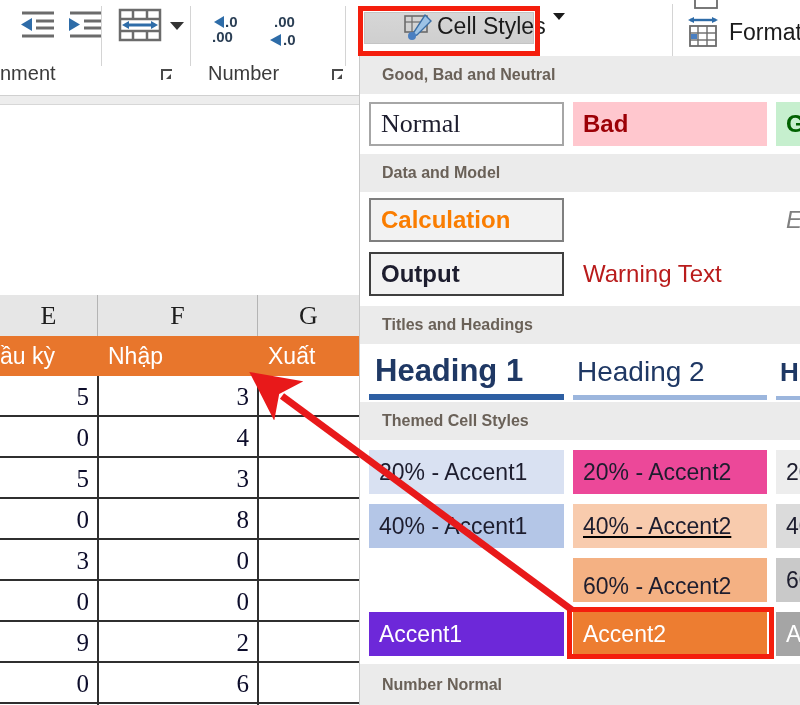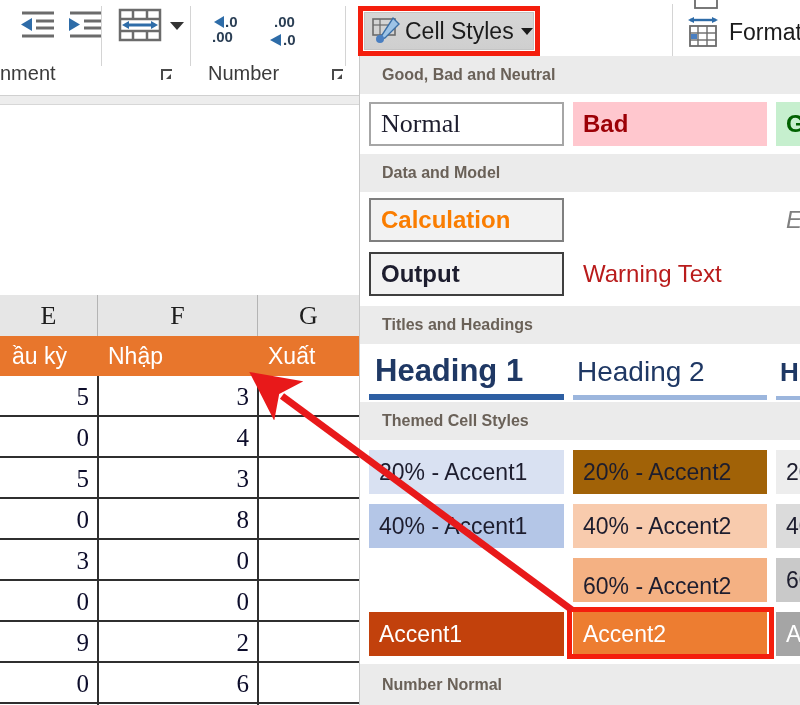--- a/index.html
+++ b/index.html
@@ -30,25 +30,26 @@
   .ribbon-bottom-line{
     position:absolute;left:0;top:95px;width:800px;height:1px;background:#d0d0d0;
   }
 
   
   .icon-indent{position:absolute;width:46px;height:40px;}
   .icon-wrap{position:absolute;}
 
   
   .cellstyles-btn{
-    position:absolute;left:364px;top:12px;width:170px;height:38px;
+    position:absolute;left:364px;top:12px;width:170px;height:32px;
     background:linear-gradient(#d6d6d6,#cfcfcf);
     border:1px solid #c4c4c4;
-    display:flex;align-items:center;
+    display:flex;align-items:flex-start;
     box-sizing:border-box;
+    padding-left:32px;
   }
   .cellstyles-label{
     font-size:23px;color:#1b1b1b;margin-left:4px;white-space:nowrap;
     font-family:"Liberation Sans", sans-serif;
   }
   .cellstyles-caret{
     margin-left:7px;width:0;height:0;border-left:6px solid transparent;
     border-right:6px solid transparent;border-top:7px solid #1b1b1b;
   }
   .red-box-btn{
@@ -266,21 +267,21 @@
     <div class="sheet-blank-top"></div>
     <div class="sheet-white"></div>
 
     <div class="colhdr-row">
       <div class="colhdr" style="left:0px;width:98px;">E</div>
       <div class="colhdr" style="left:98px;width:160px;">F</div>
       <div class="colhdr" style="left:258px;width:101px;border-right:none;">G</div>
     </div>
 
     <div class="hdr-band"></div>
-    <div class="hdr-cell" style="left:0px;width:98px;padding-left:12px;justify-content:flex-start;">ầu kỳ</div>
+    <div class="hdr-cell" style="left:0px;width:98px;padding-left:0px;justify-content:flex-start;">ầu kỳ</div>
     <div class="hdr-cell" style="left:98px;width:160px;padding-left:10px;">Nhập</div>
     <div class="hdr-cell" style="left:258px;width:101px;padding-left:10px;">Xuất</div>
 
     <div class="data-row" style="top:280px;">
       <div class="cell-num" style="left:0px;width:98px;">5</div>
       <div class="cell-num" style="left:98px;width:160px;">3</div>
       <div class="cell-num" style="left:258px;width:101px;"></div>
     </div>
     <div class="data-row" style="top:321px;">
       <div class="cell-num" style="left:0px;width:98px;">0</div>
@@ -383,51 +384,51 @@
     </div>
 
     <div class="sec-header" style="top:346px;">
       <span>Themed Cell Styles</span>
     </div>
 
     <div class="style-row" style="top:394px;height:44px;">
       <div class="style-cell" style="left:9px;width:195px;background:#d9e1f2;">
         <span style="font-size:23px;color:#1d1d2e;">20% - Accent1</span>
       </div>
-      <div class="style-cell" style="left:213px;width:194px;background:#a16207;">
+      <div class="style-cell" style="left:213px;width:194px;background:#ec4899;">
         <span style="font-size:23px;color:#1d1d2e;">20% - Accent2</span>
       </div>
       <div class="style-cell" style="left:416px;width:100px;background:#ededed;">
         <span style="font-size:23px;color:#1d1d2e;">20</span>
       </div>
     </div>
 
     <div class="style-row" style="top:448px;height:44px;">
       <div class="style-cell" style="left:9px;width:195px;background:#b4c6e7;">
         <span style="font-size:23px;color:#1d1d2e;">40% - Accent1</span>
       </div>
-      <div class="style-cell" style="left:213px;width:194px;background:#f8cbad;">
+      <div class="style-cell" style="left:213px;width:194px;background:#f8cbad;text-decoration:underline;">
         <span style="font-size:23px;color:#1d1d2e;">40% - Accent2</span>
       </div>
       <div class="style-cell" style="left:416px;width:100px;background:#dbdbdb;">
         <span style="font-size:23px;color:#1d1d2e;">40</span>
       </div>
     </div>
 
     <div class="style-row" style="top:502px;height:44px;">
       <div class="style-cell" style="left:213px;width:194px;background:#f4b183;">
         <span style="font-size:23px;color:#1d1d2e;margin-top:12px;">60% - Accent2</span>
       </div>
       <div class="style-cell" style="left:416px;width:100px;background:#c9c9c9;">
         <span style="font-size:23px;color:#1d1d2e;">60</span>
       </div>
     </div>
 
     <div class="style-row" style="top:556px;height:44px;">
-      <div class="style-cell" style="left:9px;width:195px;background:#c2410c;">
+      <div class="style-cell" style="left:9px;width:195px;background:#6d28d9;">
         <span style="font-size:23px;color:#ffffff;">Accent1</span>
       </div>
       <div class="style-cell" style="left:213px;width:194px;background:#ed7d31;">
         <span style="font-size:23px;color:#ffffff;">Accent2</span>
       </div>
       <div class="style-cell" style="left:416px;width:100px;background:#a5a5a5;">
         <span style="font-size:23px;color:#ffffff;">A</span>
       </div>
     </div>
 

